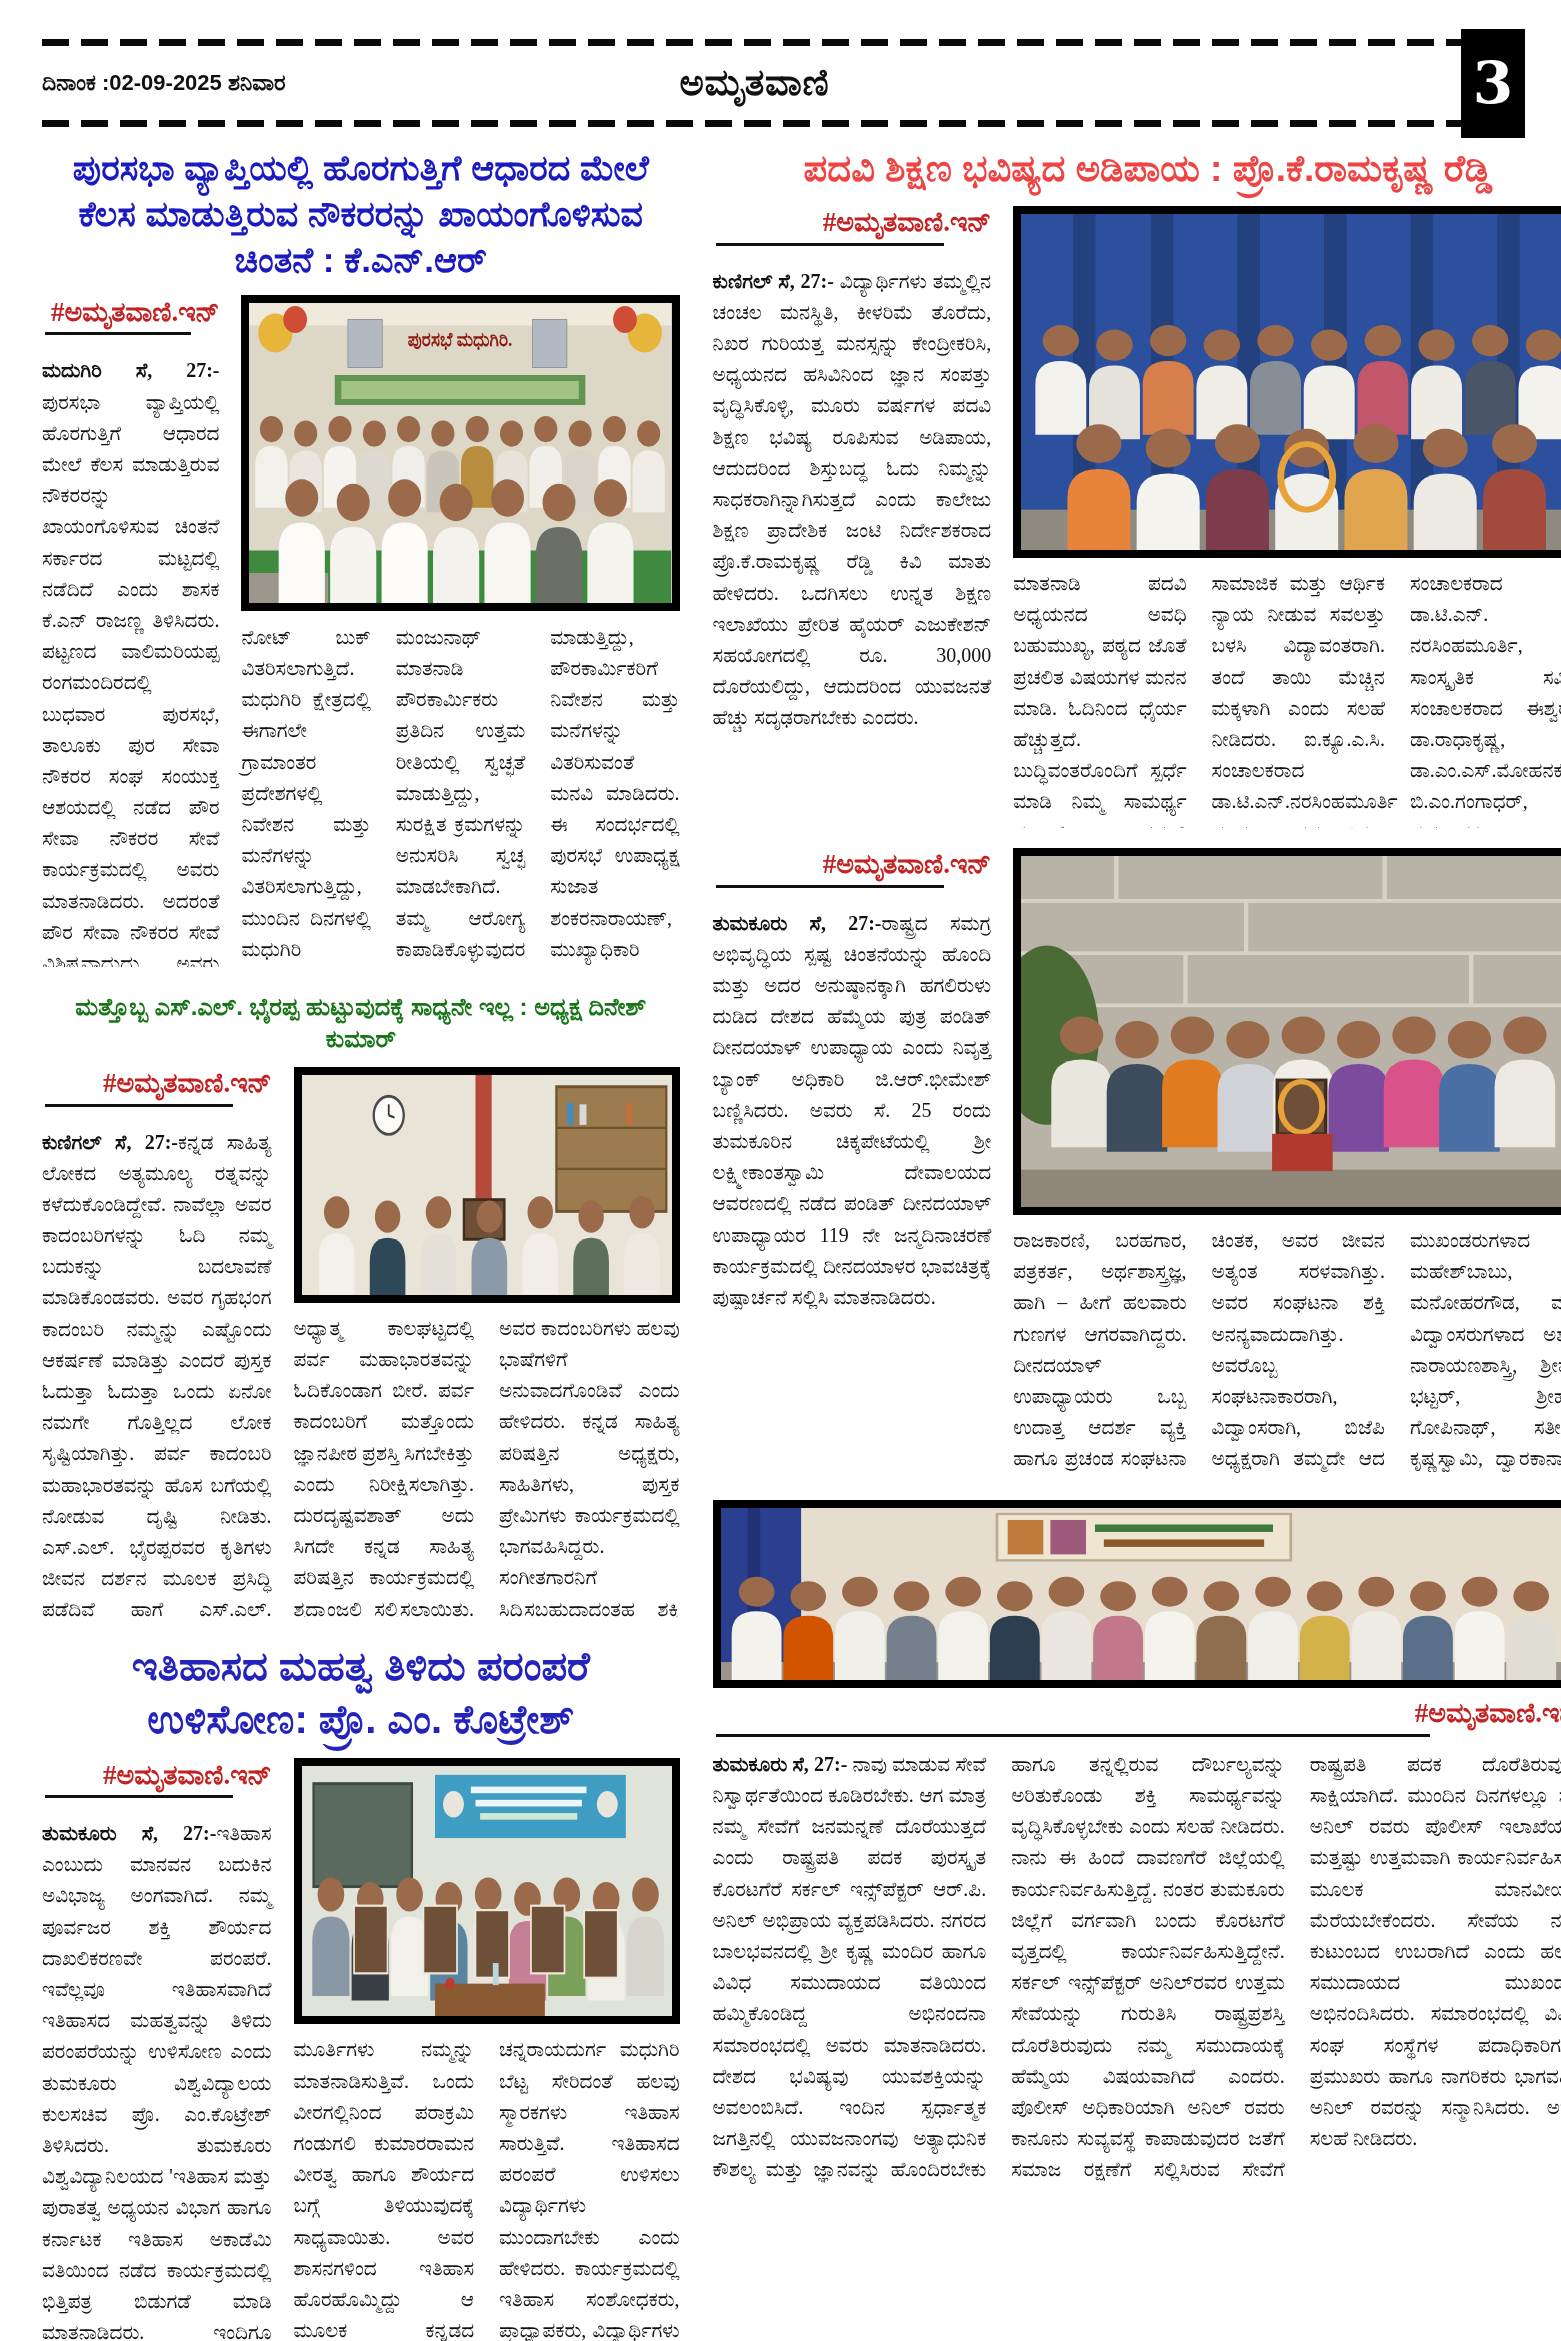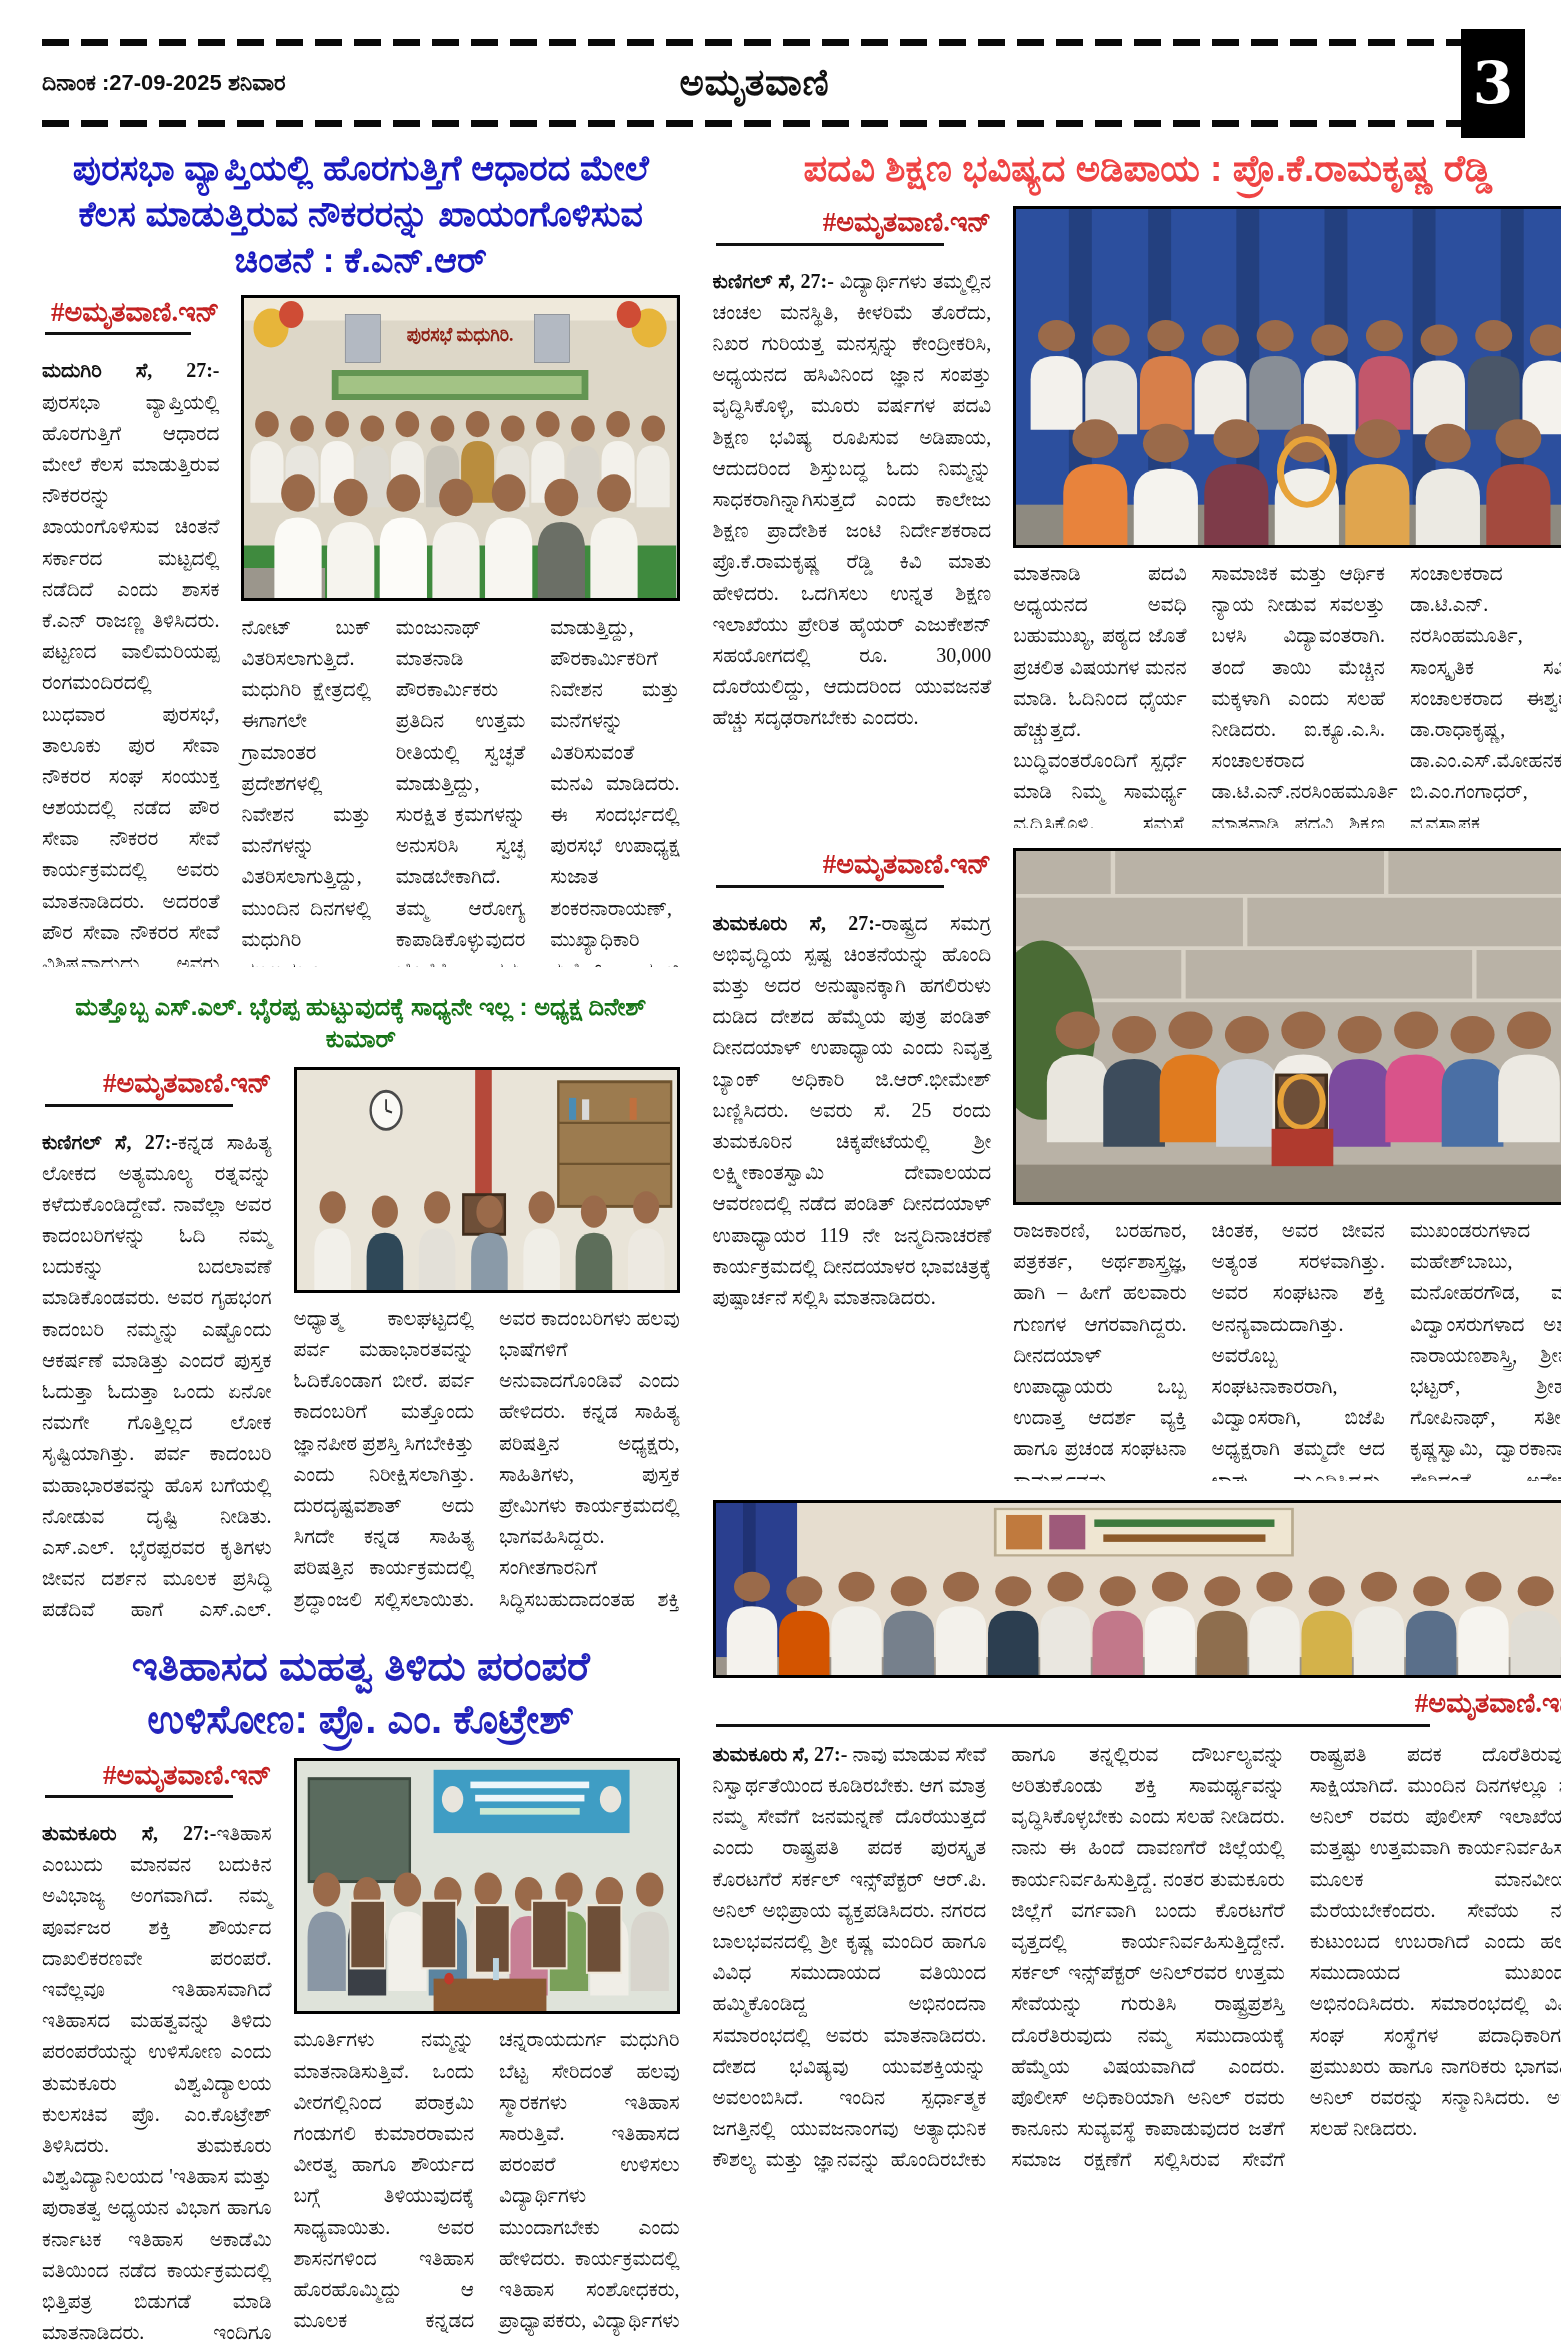--- a/index.html
+++ b/index.html
@@ -29,21 +29,21 @@
   .hl.c-blue3{color:#2424bc;font-size:40px;}
   .tag{color:#c42222;font-family:Liberation Serif, serif;font-weight:bold;
        font-size:27px;margin:1.5px 0 4.5px 9px;text-align:right;}
   .rule{border:0;border-top:3.7px solid #111;width:82%;margin:3px 0 12px 3px;}
   .bodytext{font-size:20px;line-height:1.56;text-align:justify;}
   .dl{font-weight:bold;}
   .art-row{display:flex;gap:22px;}
   .ncol{flex:0 0 26%;}
   .ncol.w32{flex-basis:32%;} .ncol.w36{flex-basis:36%;}
   .mainarea{flex:1 1 auto;min-width:0;}
-  figure{margin:0 0 10.4px 0;border:3px solid #000000;line-height:0;background:#ccc;}
+  figure{margin:0 0 10.4px 0;border:8px solid #000000;line-height:0;background:#ccc;}
   figure svg{display:block;}
   .cols2{column-count:2;column-gap:25px;}
   .cols3{column-count:3;column-gap:25px;}
   .h-purasabha{height:827px;} .h-bhairappa{height:630px;} .h-itihasa{height:717px;}
   .h-padavi{height:688px;} .h-deena{height:633px;} .h-seva{height:922px;}
   .tagcenter{margin-left:3px;}
 </style>
 </head>
 <body>
 
@@ -55,21 +55,21 @@
         <circle cx="0" cy="-24" r="10" fill="#9a6a4a"></circle>
         <path d="M-14 36 L-14 4 Q-14 -11 0 -11 Q14 -11 14 4 L14 36 Z"></path>
       </g>
     </defs>
   </svg>
 
   <header class="hdr">
     <div class="dash top"></div>
     <div class="dash bot"></div>
     <div class="hdr-row">
-      <span class="hdr-date">ದಿನಾಂಕ :27-09-2025 ಶನಿವಾರ</span>
+      <span class="hdr-date">ದಿನಾಂಕ :02-09-2025 ಶನಿವಾರ</span>
       <span class="hdr-mast">ಅಮೃತವಾಣಿ</span>
     </div>
     <div class="hdr-page">3</div>
   </header>
 
   <div class="content">
 
     <section>
 
       <article class="h-purasabha">

